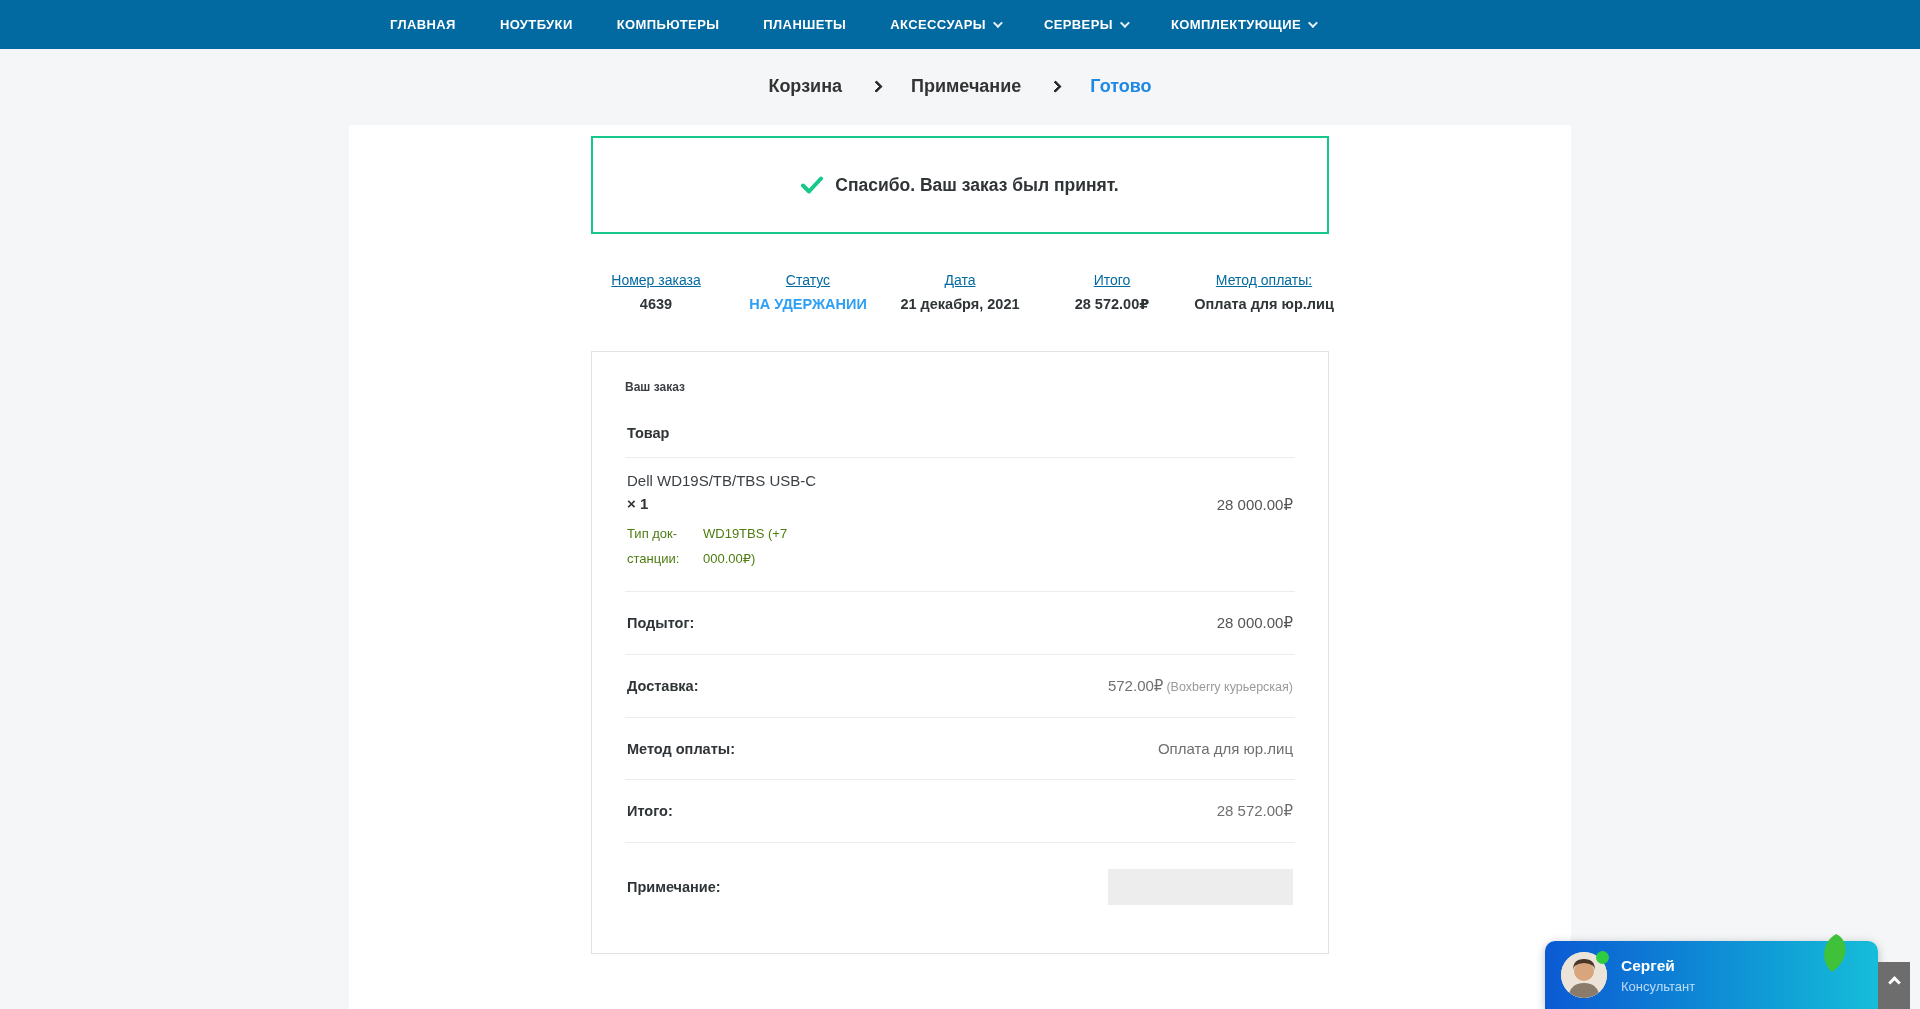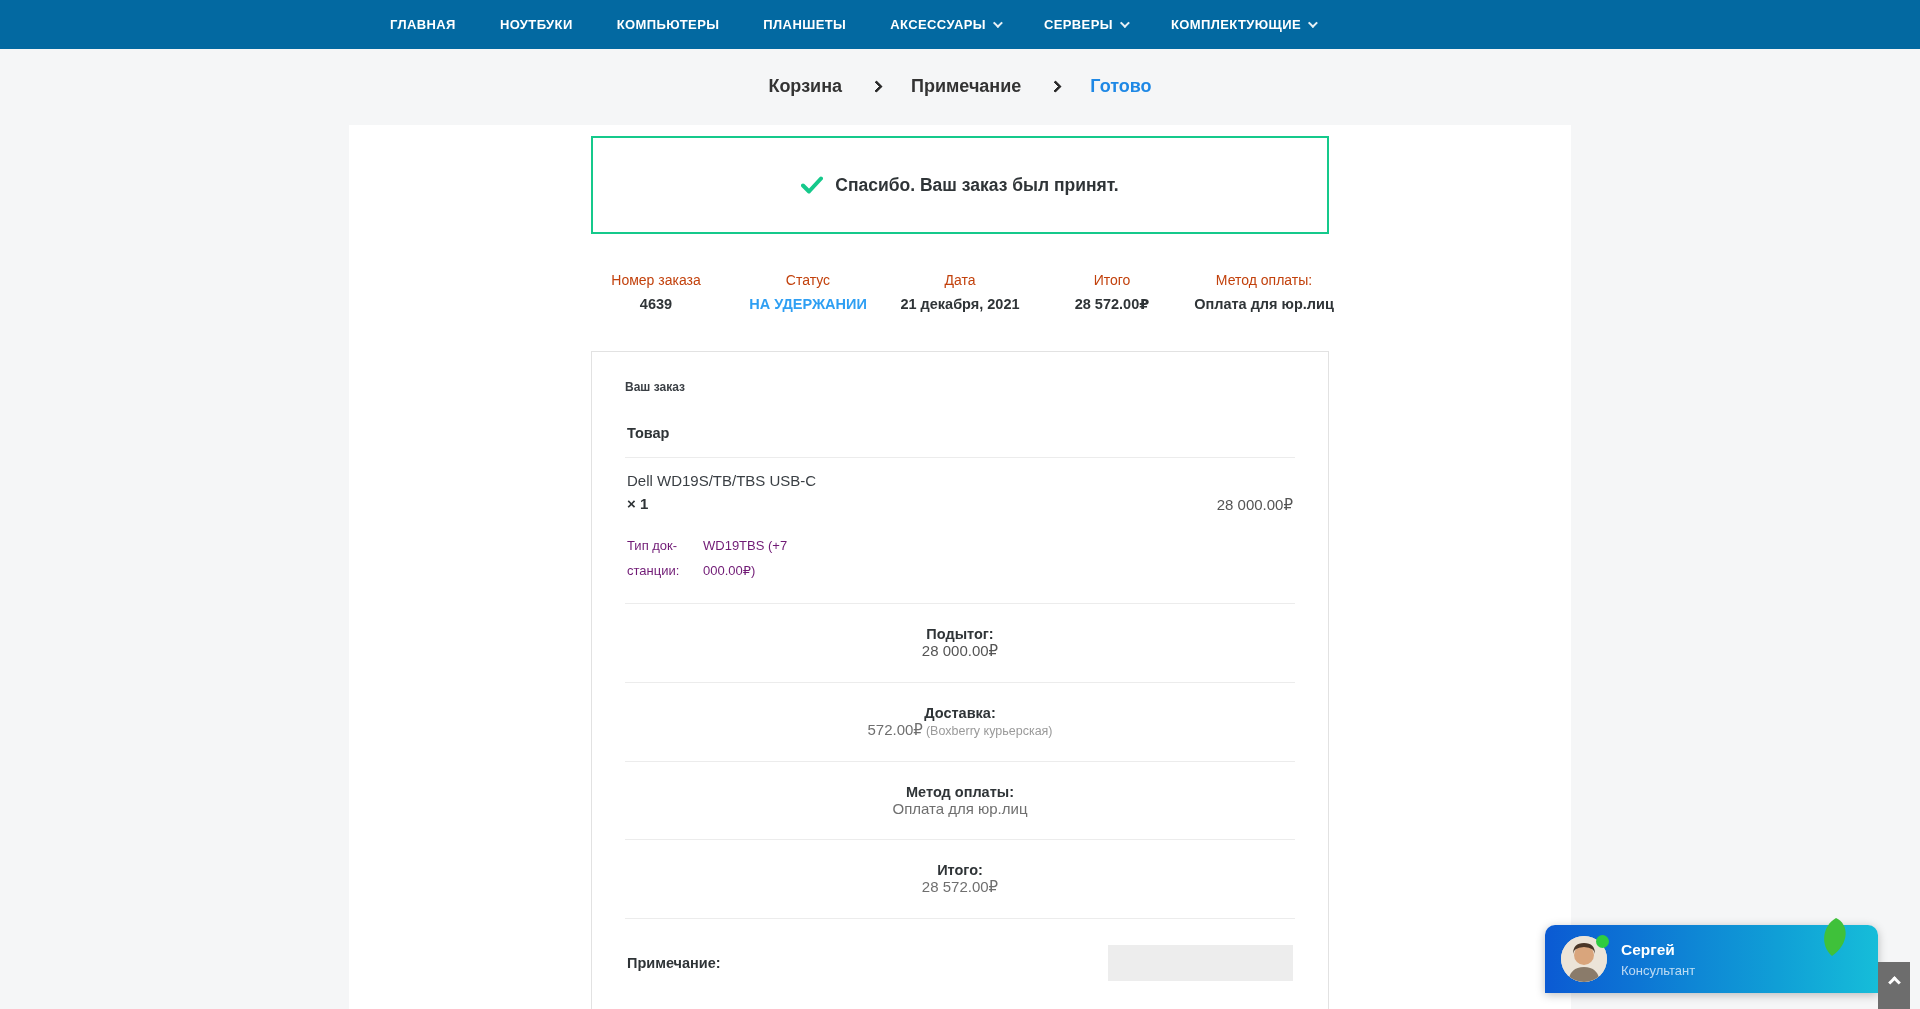--- a/index.html
+++ b/index.html
@@ -48,58 +48,58 @@
   
   .success-box {
     width:738px; margin:3px auto; border:2px solid #15c98b;
     height:98px; display:flex; align-items:center; justify-content:center; gap:12px;
   }
   .success-text { font-size:17.5px; font-weight:bold; color:#2f3437; }
 
   
   .meta-row { width:760px; margin:38px auto 0; display:flex; }
   .meta-col { flex:1; text-align:center; }
-  .meta-label { font-size:14px; color:#c2410c; margin-bottom:8px; }
+  .meta-label { font-size:14px; color:#0369a1; margin-bottom:8px;text-decoration:underline; }
   .meta-value { font-size:14.5px; font-weight:bold; color:#2f3437; }
   .meta-value.status { color:#2e9ff3; }
 
   
   .order-box {
     width:738px; margin:39px auto 0; border:1px solid #e2e2e2;
     padding:28px 33px 40px;
   }
   .order-title { font-size:12px; font-weight:bold; color:#3a3f44; margin-bottom:31px; }
   .thead { font-size:14.5px; font-weight:bold; color:#2f3437; padding:0 2px 16px; }
   .divider { border-top:1px solid #ececec; }
 
   .product-row { display:flex; justify-content:space-between; padding:12px 2px 20px; }
   .product-name { font-size:15px; color:#3a3f44; line-height:22px; }
   .product-qty  { font-size:15px; font-weight:bold; color:#2f3437; margin-top:3px; }
-  .variation { display:flex; gap:16px; margin-top:21px; font-size:13px; color:#701a75; line-height:25px; }
+  .variation { display:flex; gap:16px; margin-top:9px; font-size:13px; color:#4d7c0f; line-height:25px; }
   .var-label { width:60px; }
   .var-value { width:92px; }
   .product-price { font-size:15px; color:#555; padding-top:26px; white-space:nowrap; }
 
-  .total-row { display:flex; justify-content:space-between; align-items:center; padding:22px 2px;flex-direction:column; }
+  .total-row { display:flex; justify-content:space-between; align-items:center; padding:22px 2px; }
   .total-label { font-size:14.5px; font-weight:bold; color:#2f3437; }
   .total-value { font-size:15px; color:#6f6f6f; text-align:right; }
   .total-note { font-size:12.5px; color:#9a9a9a; margin-left:3px; }
 
   .note-row { display:flex; justify-content:space-between; align-items:center; padding:26px 2px 8px; }
   .note-text {
     width:468px; text-align:right; font-size:15px; color:#70757a; line-height:24.5px;
   }
   .redacted {
     display:inline-block; width:185px; height:36px; background:#ededed;
     vertical-align:-12px; margin-left:6px;
   }
 
   
   .chat-widget {
-    position:absolute; right:42px; bottom:16px; width:333px; height:68px;
+    position:absolute; right:42px; bottom:0; width:333px; height:68px;
     border-radius:10px 10px 0 0;
     background:linear-gradient(90deg,#0b5ad3 0%,#109fd6 70%,#16bdd9 100%);
     display:flex; align-items:center; padding-left:16px; cursor:pointer;
     box-shadow:0 2px 10px rgba(0,0,0,.25);
   }
   .avatar-wrap { position:relative; width:46px; height:46px; }
   .avatar {
     width:46px; height:46px; border-radius:50%; overflow:hidden; background:#e9e2d8;
     display:block;
   }

